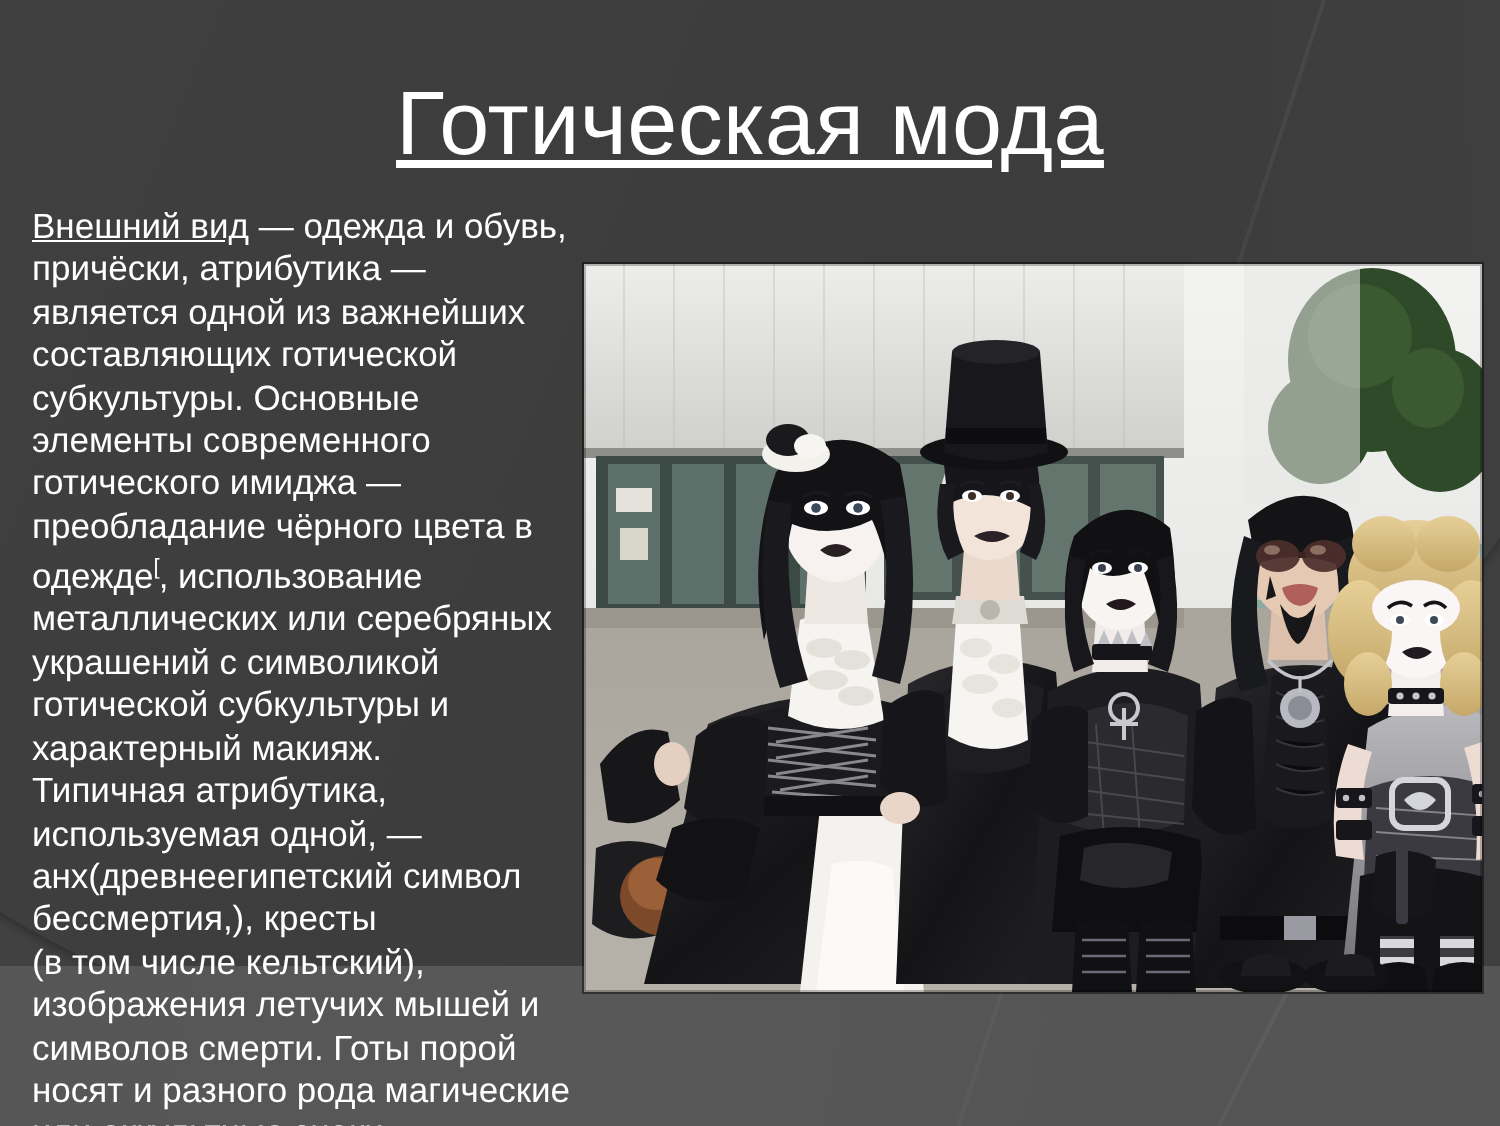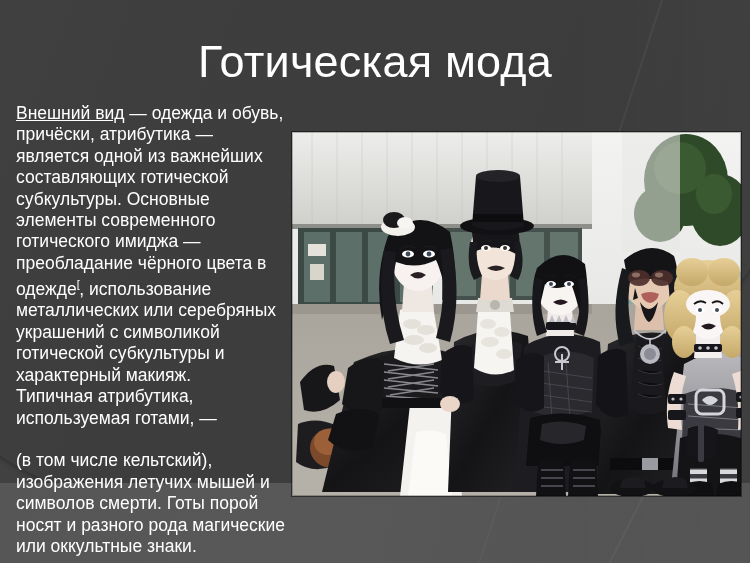--- a/index.html
+++ b/index.html
@@ -61,20 +61,21 @@
     left: 0;
     right: 0;
     top: 36px;
     text-align: center;
     color: #ffffff;
     font-size: 45px;
     line-height: 52px;
     font-weight: 400;
     letter-spacing: 0.2px;
     white-space: nowrap;
+    text-decoration: underline;
   }
 
   
   .body-text {
     position: absolute;
     left: 16px;
     top: 103px;
     width: 272px;
     color: #ffffff;
     font-size: 17.5px;
@@ -113,22 +114,22 @@
   <div class="bg-sweep"></div>
   <div class="bg-lower-band"></div>
   <div class="bg-shade-r"></div>
   <div class="bg-diag d1"></div>
   <div class="bg-diag d2"></div>
 
   <div class="title">Готическая мода</div>
 
   <div class="body-text">
     <span class="lead">Внешний вид</span><span> — одежда и обувь, причёски, атрибутика — является одной из важнейших составляющих готической субкультуры. Основные элементы современного готического имиджа — преобладание чёрного цвета в одежде</span><span class="sup-mark">[</span><span>, использование металлических или серебряных украшений с символикой готической субкультуры и характерный макияж.</span><br>
-    <span>Типичная атрибутика, используемая готами, —</span><br>
-    <br>
+    <span>Типичная атрибутика, используемая одной, —</span><br>
+    <span> анх(древнеегипетский символ бессмертия,), кресты</span><br>
     <span>(в том числе кельтский), изображения летучих мышей и символов смерти. Готы порой носят и разного рода магические или оккультные знаки.</span>
   </div>
 
   <div class="photo">
     <svg viewBox="0 0 449 364" preserveAspectRatio="none">
       <defs>
         <linearGradient id="skyg" x1="0" y1="0" x2="0" y2="1">
           <stop offset="0" stop-color="#f3f3f1"></stop>
           <stop offset="1" stop-color="#dcdcda"></stop>
         </linearGradient>

